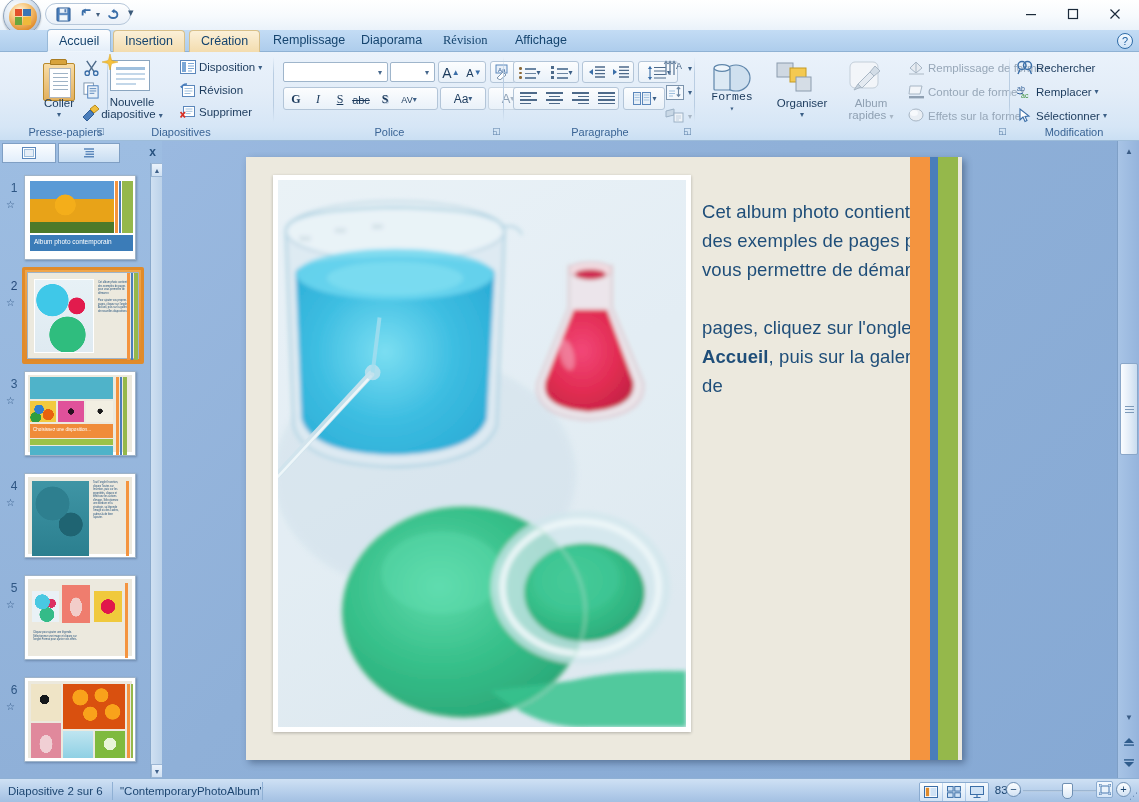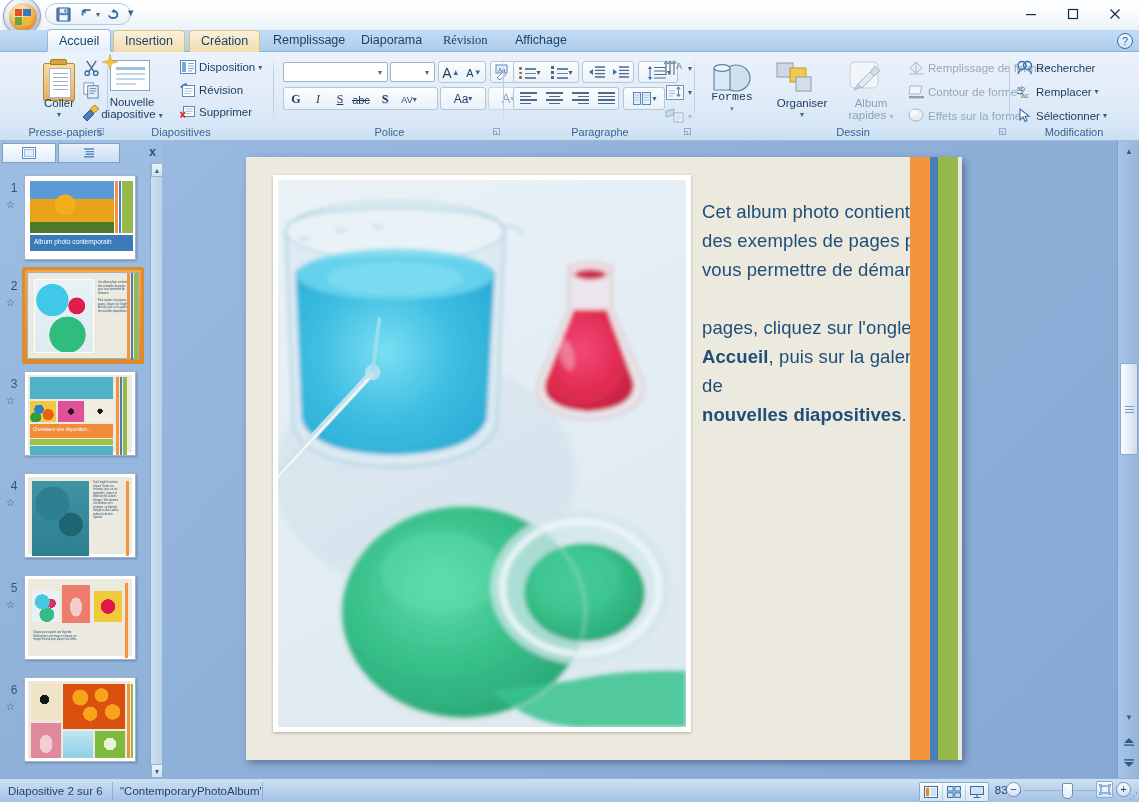--- a/index.html
+++ b/index.html
@@ -628,21 +628,20 @@
         <span class="carat dim">▾</span>
       </div>
       <div class="smlbtn dim" style="left:212px; top:54px;">
         <svg width="17" height="15" viewBox="0 0 17 15">
             <ellipse cx="8" cy="7" rx="7" ry="6" fill="#e9eef4" stroke="#a7b6c5"></ellipse>
             <ellipse cx="6" cy="5" rx="4" ry="3" fill="#f7f9fc"></ellipse>
           </svg>
         <span>Effets sur la forme</span>
         <span class="carat dim">▾</span>
       </div>
-      <div class="glabel">Dessin</div>
       <div class="dlg">◱</div>
       <div class="gdiv"></div>
     </div>
 
     <div class="grp" style="left:1011px; width:126px;">
       <div class="smlbtn" style="left:6px; top:6px;">
         <svg width="16" height="15" viewBox="0 0 16 15">
             <circle cx="5" cy="5.5" r="4" fill="none" stroke="#3a6ea8" stroke-width="1.5"></circle>
             <circle cx="10.5" cy="5.5" r="4" fill="none" stroke="#3a6ea8" stroke-width="1.5"></circle>
             <path d="M3 9.5 L1 14 M12.5 9.5 L14.5 14" stroke="#3a6ea8" stroke-width="1.4"></path>
@@ -909,21 +908,20 @@
         </svg>
       </div>
 
       <div class="slide-text">
         <p>Cet album photo contient</p>
         <p>des exemples de pages pour</p>
         <p>vous permettre de démarrer.</p>
         <div class="gap"></div>
         <p>pages, cliquez sur l'onglet</p>
         <p><b>Accueil</b><span>, puis sur la galerie de</span></p>
-        <p><b>nouvelles diapositives</b><span>.</span></p>
       </div>
 
       <div class="stripe st-orange"></div>
       <div class="stripe st-blue"></div>
       <div class="stripe st-green"></div>
     </div>
   </div>
 
   <div class="vscroll">
     <div class="vs-btn" style="top:2px;">▲</div>

